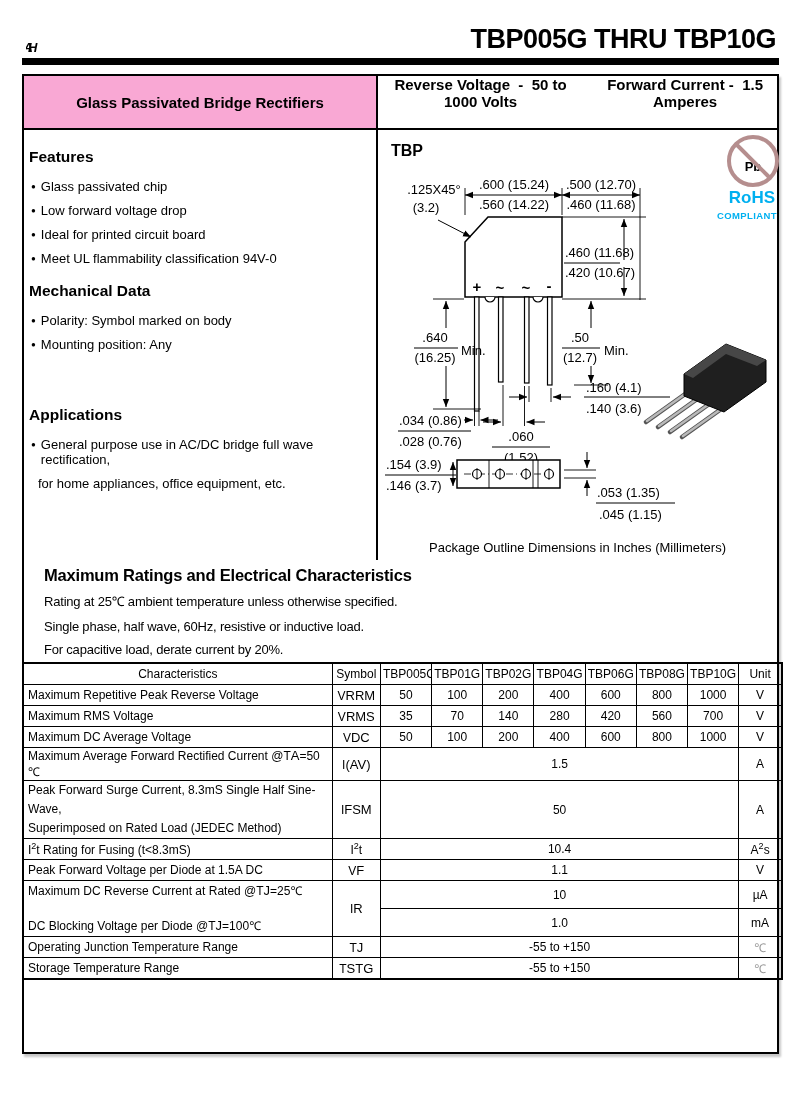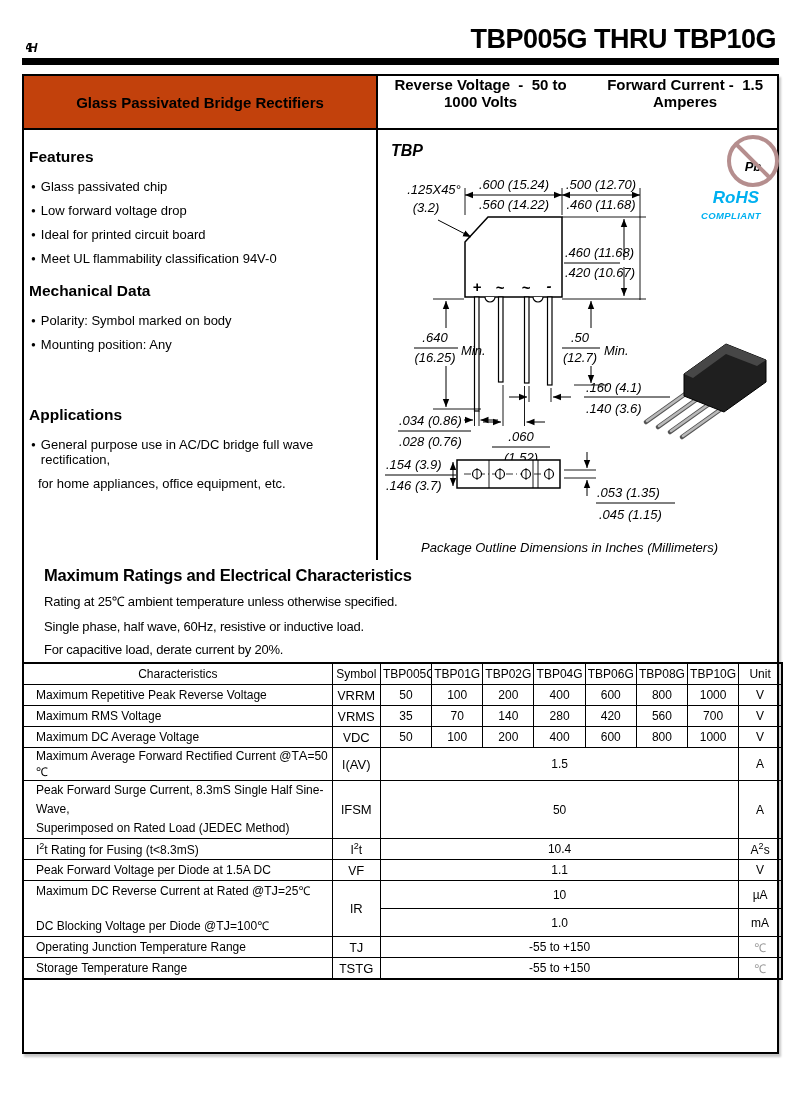--- a/index.html
+++ b/index.html
@@ -8,33 +8,33 @@
 
   
   .logo { position:absolute; left:26px; top:8px; }
   .title { position:absolute; right:24px; top:24px; font-size:27px; font-weight:bold; letter-spacing:-0.5px; }
   .thick-rule { position:absolute; left:22px; top:58px; width:757px; height:7px; background:#000; }
 
   
   .box { position:absolute; left:22px; top:74px; width:757px; height:980px; border:2px solid #000; box-sizing:border-box; box-shadow:2px 3px 2px rgba(0,0,0,.22); background:#fff; }
 
   .band { position:absolute; top:0; left:0; width:100%; height:54px; border-bottom:2px solid #000; box-sizing:border-box; display:flex; }
-  .band-l { width:354px; flex:0 0 354px; background:#c2410c; border-right:2px solid #000; box-sizing:border-box; display:flex; align-items:center; justify-content:center; font-weight:bold; font-size:15px; }
+  .band-l { width:354px; flex:0 0 354px; background:#f9a8d4; border-right:2px solid #000; box-sizing:border-box; display:flex; align-items:center; justify-content:center; font-weight:bold; font-size:15px; }
   .band-r { flex:1; display:flex; flex-direction:row; justify-content:center; gap:10px; text-align:center; font-weight:bold; font-size:15px; white-space:pre-wrap; }
 
   .cols { position:absolute; top:54px; left:0; width:100%; height:430px; }
   .col-l { position:absolute; left:0; top:0; width:354px; height:430px; border-right:2px solid #000; box-sizing:border-box; padding:10px 8px 0 5px; }
   .col-l h2 { font-size:15.5px; margin:8px 0 13px 0; }
   .col-l h2.mech { margin-top:16px; }
   .col-l h2.apps { margin-top:54px; }
   .li { display:flex; align-items:flex-start; font-size:13px; margin-bottom:9px; }
   .li::before { content:"●"; font-size:8px; margin:3px 5px 0 2px; }
   .li.cont::before { content:""; margin:0 0 0 9px; }
 
-  .col-r { position:absolute; left:354px; top:0; right:16px; height:430px;font-style:italic; }
+  .col-r { position:absolute; left:354px; top:0; right:0; height:430px; }
   .tbp { position:absolute; left:13px; top:12px; font-size:16px; font-weight:bold; }
   .pb-badge { position:absolute; left:346px; top:2px; width:58px; height:58px; }
   .rohs { position:absolute; right:2px; top:58px; font-size:17px; font-weight:bold; color:#00b0f0; }
   .compliant { position:absolute; right:0; top:80px; font-size:9.5px; font-weight:bold; color:#00b0f0; letter-spacing:.4px; }
   svg.draw { position:absolute; left:0; top:0; width:403px; height:430px; }
   .caption { position:absolute; left:0; right:0; top:410px; text-align:center; font-size:13px; }
 
   svg text { font-family:"Liberation Sans",sans-serif; font-size:13px; fill:#000; }
   .outl { fill:#fff; stroke:#000; stroke-width:1.5; }
   .outl2 { fill:#fff; stroke:#000; stroke-width:1.2; }
@@ -46,21 +46,21 @@
   .ctr  { text-anchor:middle; }
   .dash { stroke:#000; stroke-width:0.8; stroke-dasharray:7 3 1 3; }
 
   
   .ratings { position:absolute; top:484px; left:0; width:100%; height:102px; box-sizing:border-box; padding:4px 6px 0 20px; }
   .ratings h2 { font-size:16.5px; margin:2px 0 7px 0; letter-spacing:-0.2px; }
   .ratings p { font-size:13px; margin:0 0 8.5px 0; letter-spacing:-0.2px; }
 
   table.dstable { position:absolute; top:586px; left:-2px; width:761px; border-collapse:collapse; border:2px solid #000; table-layout:fixed; }
   .dstable td, .dstable th { border:1px solid #000; font-size:12px; font-weight:normal; text-align:center; padding:0 2px; height:20px; overflow:hidden; }
-  .dstable .cl { text-align:left; padding-left:12px; }
+  .dstable .cl { text-align:left; padding-left:4px; }
   .dstable tr.tall td { height:40px; }
   .sub { font-size:13px; }
   .sup { font-size:9px; vertical-align:super; }
   .deg { color:#999; }
   .twoline div { line-height:19px; }
 </style>
 </head>
 <body>
 
 <div class="page">

